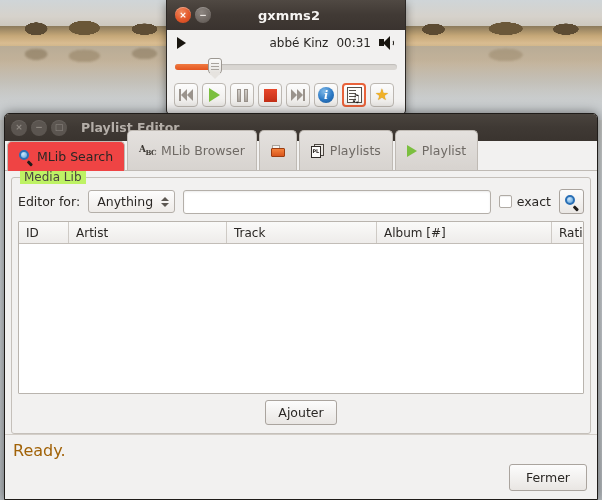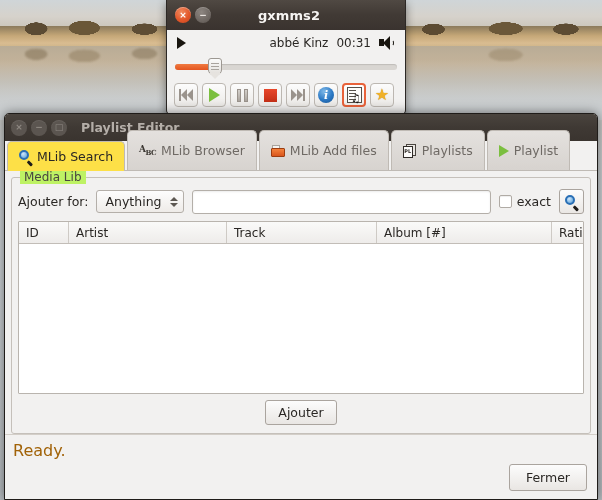--- a/index.html
+++ b/index.html
@@ -230,21 +230,21 @@
   .tab {
     height:40px; display:flex; align-items:center; gap:5px;
     padding:0 11px; cursor:pointer;
     border:1px solid #bfbab4; border-bottom:none;
     border-radius:5px 5px 0 0;
     background:linear-gradient(180deg,#e4e1de 0%,#d7d3cf 100%);
     color:#6f6a65; font-size:12.5px;
     margin-right:2px; position:relative;
   }
   .tab.active {
-    background:#fde047; color:#2a2724;
+    background:#ef4444; color:#2a2724;
     height:30px; z-index:3;
     border-color:#bfbab4;
     margin-bottom:-1px;
   }
   .ic-mag {
     width:13px; height:13px; position:relative; flex:none;
   }
   .ic-mag span {
     position:absolute; left:0; top:0; width:10px; height:10px;
     border:2px solid #2a6fb5; border-radius:50%;
@@ -477,21 +477,20 @@
     <div class="tab">
       <span class="ic-abc">A<sub>B</sub><sub>C</sub></span>
       <span>MLib Browser</span>
     </div>
 
     <div class="tab">
       <span class="ic-folder">
           <b></b>
           <i></i>
         </span>
-      <span>MLib Add files</span>
     </div>
 
     <div class="tab">
       <span class="ic-pls">
           <i></i>
           <b>PL</b>
         </span>
       <span>Playlists</span>
     </div>
 
@@ -500,21 +499,21 @@
       <span>Playlist</span>
     </div>
 
   </div>
 
   <div class="e-content">
     <div class="groupbox">
       <div class="group-legend">Media Lib</div>
 
       <div class="search-row">
-        <span class="lbl">Ajouter for:</span>
+        <span class="lbl">Editor for:</span>
 
         <div class="combo">
           <span>Anything</span>
           <span class="spin">
               <i></i>
               <b></b>
             </span>
         </div>
 
         <input class="txtinput" type="text" value="" style="">

